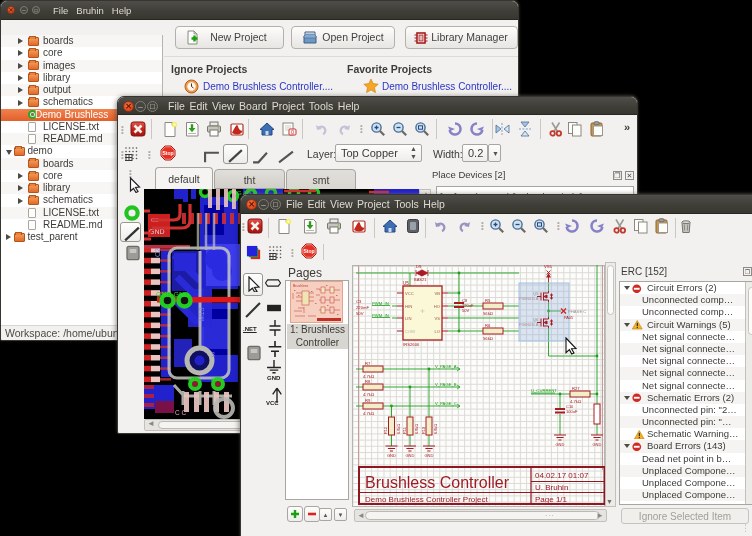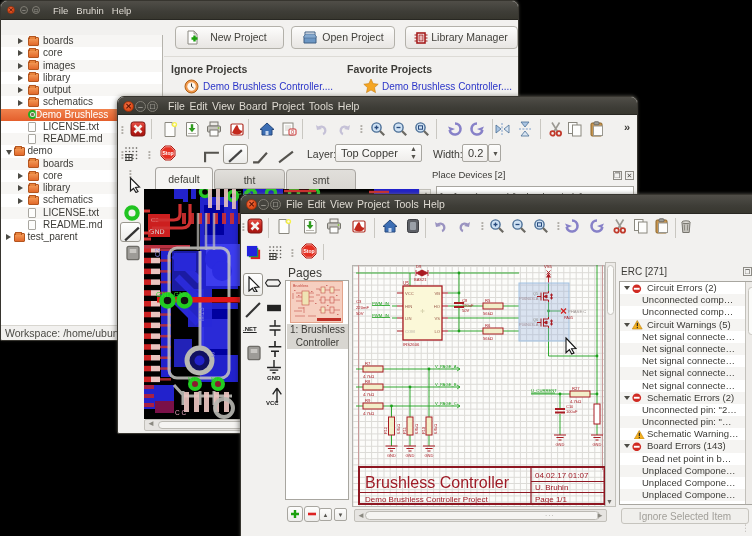--- a/index.html
+++ b/index.html
@@ -924,21 +924,21 @@
   <div style="position:absolute;left:364px;top:67px;width:11px;height:245px;background:#edebe8;border:1px solid #c2c0ba">
         <span style="position:absolute;left:1px;top:2px;width:7px;height:50px;background:#fbfbf9;border:1px solid #c6c4be;box-sizing:border-box;border-radius:3.5px"></span>
         <span style="position:absolute;left:0px;bottom:1px;font-size:7px;color:#6e6c67">▼</span>
       </div>
   <div style="position:absolute;left:113px;top:314px;width:253px;height:13px;background:#e6e4e1;border:1px solid #c2c0ba;border-radius:2px">
         <span style="position:absolute;left:2px;top:1px;font-size:8px;color:#8a8880">◄</span>
         <span style="position:absolute;left:10px;top:1px;width:235px;height:9px;background:#f5f4f2;border:1px solid #bbb9b3;box-sizing:border-box;border-radius:5px"></span>
         <span style="position:absolute;left:190px;top:-1px;font-size:8px;letter-spacing:1px;color:#a8a6a0">...</span>
         <span style="position:absolute;right:2px;top:1px;font-size:8px;color:#8a8880">►</span>
       </div>
-  <span style="position:absolute;left:380px;top:71px;font-size:10px;color:#3b3a36">ERC [271]</span>
+  <span style="position:absolute;left:380px;top:71px;font-size:10px;color:#3b3a36">ERC [152]</span>
   <span style="position:absolute;left:502px;top:72px;width:9px;height:9px;border:1px solid #8d8b85;font-size:6px;line-height:8px;text-align:center;color:#55534e">❐</span>
   <div id="erc" style="position:absolute;left:378px;top:86px;width:137px;height:224px;background:#fff;border:1px solid #a8a6a0;overflow:hidden">
         <div style="position:relative;height:12.2px;background:#fff;font-size:9.5px;line-height:12.4px;color:#3b3a36;white-space:nowrap">
           <span style="position:absolute;left:4px;top:4px;width:0;height:0;border-top:4px solid #4c4b45;border-left:3px solid transparent;border-right:3px solid transparent"></span>
           <svg style="position:absolute;left:12px;top:1.5px" width="9.5" height="9.5" viewBox="0 0 10 10">
             <circle cx="5" cy="5" r="4.6" fill="#d02a22"></circle>
             <rect x="2" y="4" width="6" height="2" fill="#fff"></rect>
           </svg>
           <span style="position:absolute;left:27px;top:0">Circuit Errors (2)</span>
         </div>

